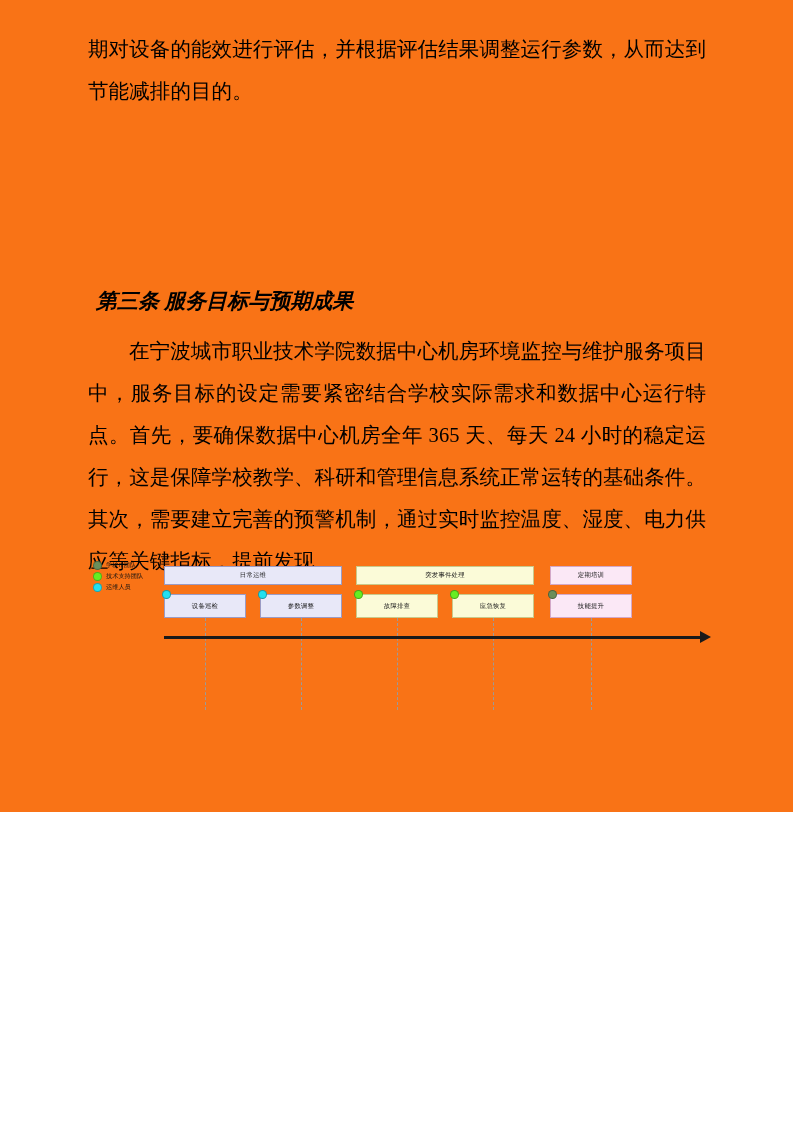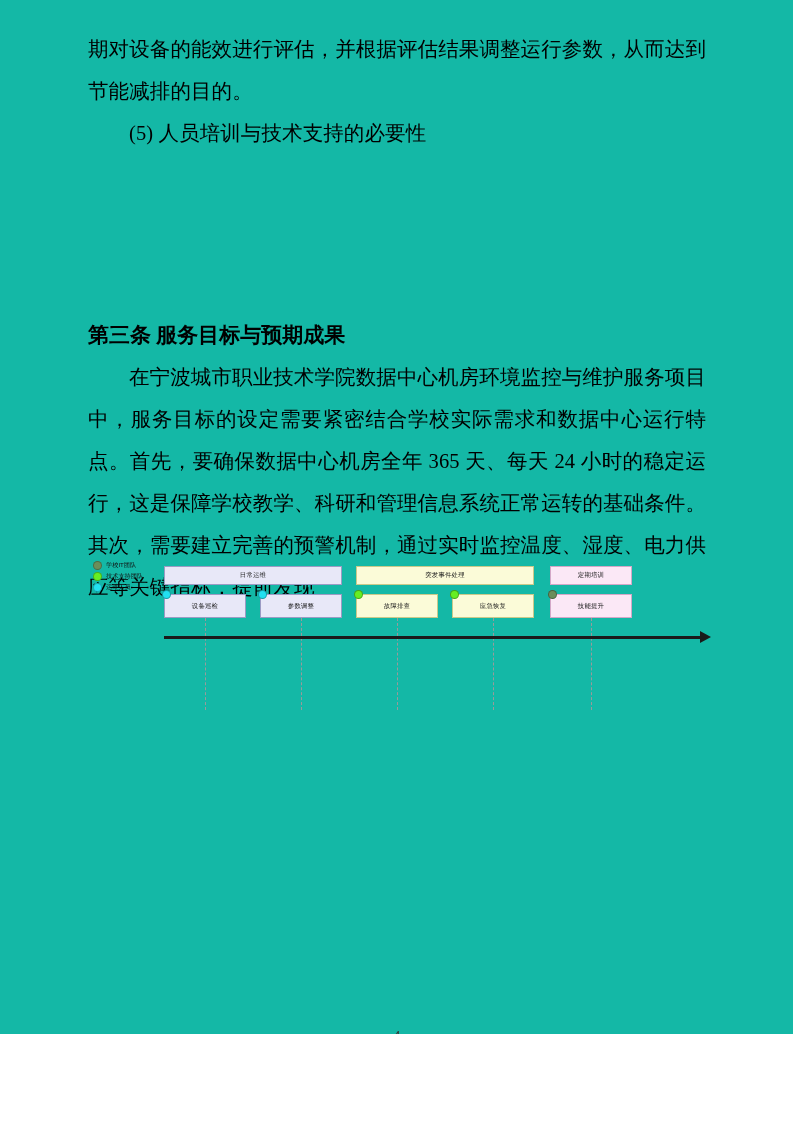--- a/index.html
+++ b/index.html
@@ -7,22 +7,22 @@
     padding: 0;
     background: #ffffff;
   }
   body {
     font-family: "Liberation Serif", "DejaVu Serif", serif;
     color: #000000;
   }
   #page {
     position: relative;
     width: 793px;
-    height: 1034px;
-    background: #14b8a6;
+    height: 812px;
+    background: #f97316;
     overflow: hidden;
     box-sizing: border-box;
   }
   .content {
     position: absolute;
     left: 88px;
     top: 28px;
     width: 618px;
   }
   p.body-text {
@@ -30,25 +30,26 @@
     font-size: 20.5px;
     line-height: 42px;
     text-align: justify;
     text-justify: inter-ideograph;
     letter-spacing: 0.1px;
   }
   p.indent2 {
     text-indent: 2em;
   }
   h2.section-heading {
-    margin: 0;
+    margin: 8px;
     font-size: 21px;
     line-height: 42px;
     font-weight: bold;
     text-align: left;
+    font-style: italic;
   }
   .spacer-lg { height: 56px; }
   
   #diagram {
     position: absolute;
     left: 88px;
     top: 552px;
     width: 618px;
     height: 160px;
   }
@@ -141,21 +142,20 @@
 </style>
 </head>
 <body>
 
 <div id="page">
 
   <div class="content">
 
     <p class="body-text">期对设备的能效进行评估，并根据评估结果调整运行参数，从而达到节能减排的目的。</p>
 
-    <p class="body-text indent2">(5) 人员培训与技术支持的必要性</p>
 
 
     <div class="spacer-lg"></div>
     <div style="height:104px"></div>
 
     <h2 class="section-heading">第三条 服务目标与预期成果</h2>
 
 
     <p class="body-text indent2">在宁波城市职业技术学院数据中心机房环境监控与维护服务项目中，服务目标的设定需要紧密结合学校实际需求和数据中心运行特点。首先，要确保数据中心机房全年 365 天、每天 24 小时的稳定运行，这是保障学校教学、科研和管理信息系统正常运转的基础条件。其次，需要建立完善的预警机制，通过实时监控温度、湿度、电力供应等关键指标，提前发现</p>
 

